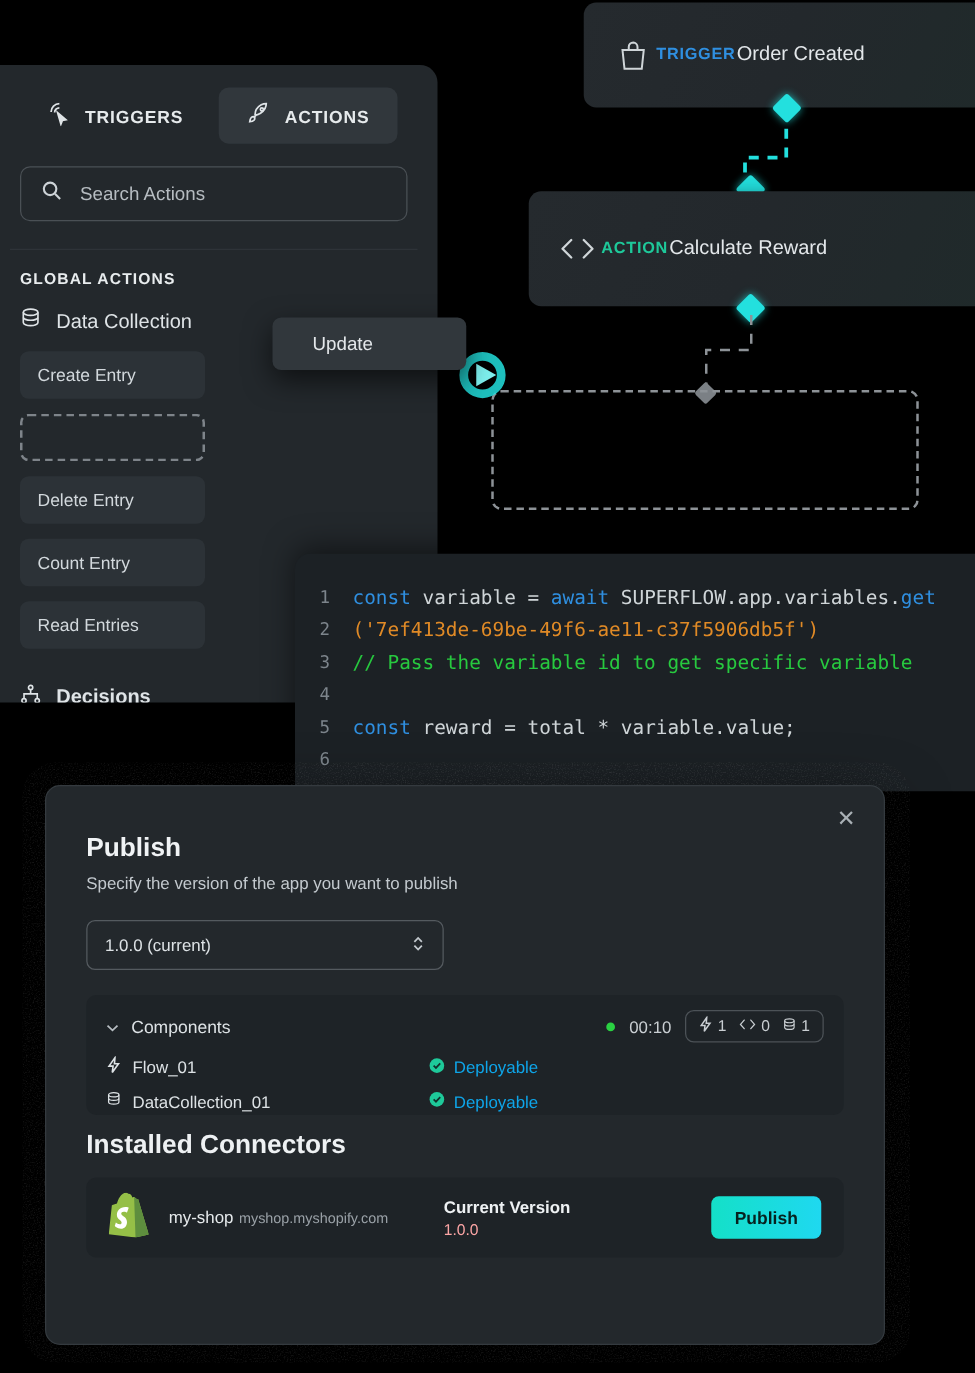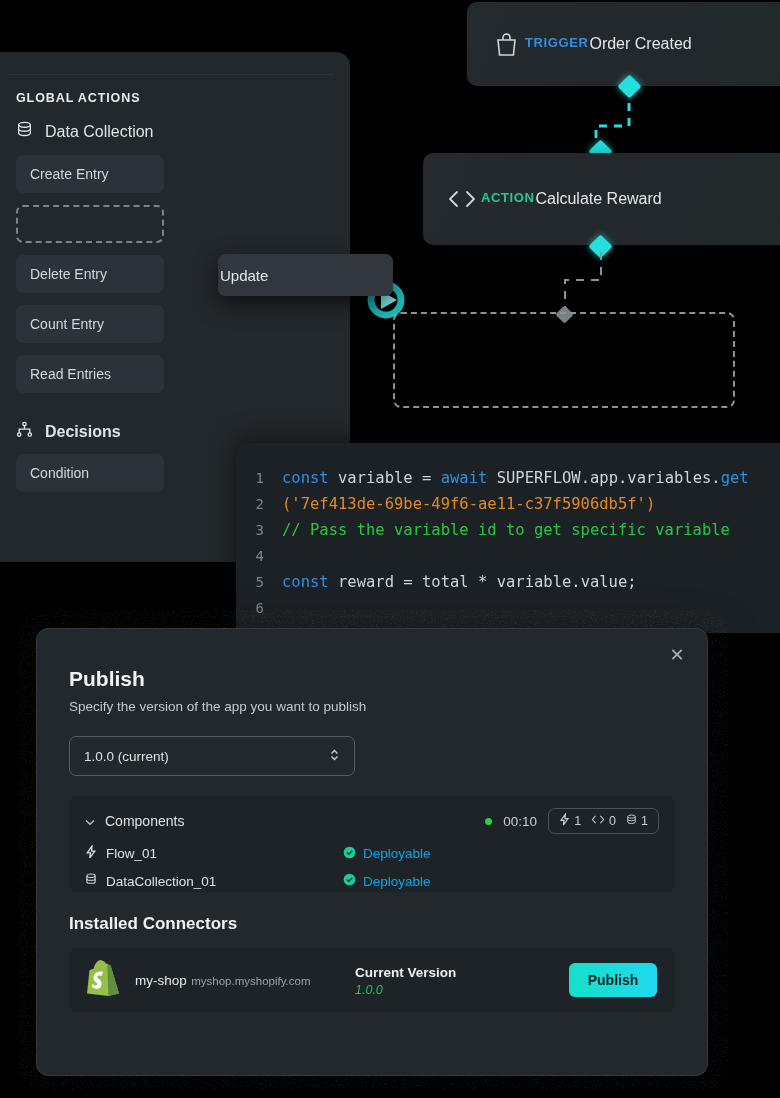--- a/index.html
+++ b/index.html
@@ -101,23 +101,23 @@
   .chip {
     width: 148px; height: 38px; border-radius: 7px;
     background: #2c3237; color: #d2d8dc; font-size: 14px;
     display: flex; align-items: center; padding-left: 14px; cursor: pointer;
   }
   .chip.slot { background: transparent; border: 2px dashed #7e848a; }
 
   
   #drag-ghost {
     position: absolute; left: 218px; top: 254px;
-    width: 175px; height: 42px; border-radius: 7px;
+    width: 155px; height: 42px; border-radius: 7px;
     background: #31373c; color: #e3e7ea; font-size: 15px;
-    display: flex; align-items: center; padding-left: 2px;
+    display: flex; align-items: center; padding-left: 32px;
     box-shadow: 0 8px 22px rgba(0,0,0,.6);
   }
 
   
   #code-panel {
     position: absolute; left: 236px; top: 443px;
     width: 560px; height: 190px;
     background: #1c2125; border-top-left-radius: 12px; border-top-right-radius: 12px;
     box-shadow: 0 -4px 24px rgba(0,0,0,.5);
     padding: 22px 0 0 0; overflow: hidden;
@@ -172,31 +172,31 @@
   }
   .badges .b { display: flex; align-items: center; gap: 4px; }
 
   .comp-row {
     display: flex; align-items: center; margin-top: 11px;
     font-size: 13.5px; color: #dde2e5;
   }
   .comp-row .cname { display: flex; align-items: center; gap: 9px; width: 258px; }
   .comp-row .cstat { display: flex; align-items: center; gap: 7px; color: #0ea5e9; }
 
-  .conn-title { font-size: 17px; font-weight: 700; color: #eef1f3; margin-top: 22px; }
+  .conn-title { font-size: 21px; font-weight: 700; color: #eef1f3; margin-top: 12px; }
   .conn-card {
     margin-top: 14px; width: 100%; height: 64px;
     background: #1e2327; border-radius: 8px;
     display: flex; align-items: center; padding: 0 18px;
   }
   .conn-card .meta { margin-left: 16px; width: 220px; }
   .conn-card .cname2 { font-size: 13.5px; color: #e6eaec; }
   .conn-card .curl { font-size: 11.5px; color: #9aa1a7; margin-top: 2px; }
   .conn-card .vlabel { font-size: 13.5px; font-weight: 700; color: #eef1f3; }
-  .conn-card .vval { font-size: 12.5px; color: #22c55e; margin-top: 2px; font-style: italic; }
+  .conn-card .vval { font-size: 12.5px; color: #fca5a5; margin-top: 2px; }
   .publish-btn {
     margin-left: auto; width: 88px; height: 34px; border-radius: 6px;
     background: linear-gradient(90deg, #14e0c8 0%, #1fd8f0 100%);
     color: #06221f; font-size: 14px; font-weight: 700;
     display: flex; align-items: center; justify-content: center; cursor: pointer;
   }
 
   .noise {
     position: absolute; pointer-events: none; opacity: .5;
   }
@@ -251,21 +251,52 @@
     <div class="cursor-glow">
       <svg width="40" height="40" viewBox="0 0 40 40">
         <circle cx="20" cy="20" r="15" fill="none" stroke="#23e0de" stroke-width="7" opacity=".85"></circle>
         <path d="M15 11 L31 20 L15 29 Z" fill="#7ef0ee"></path>
       </svg>
     </div>
   </div>
 
   <div id="sidebar">
 
-
+    <div class="tabs">
+      <div class="tab">
+        <span>
+          <svg width="19" height="19" viewBox="0 0 20 20" fill="none" stroke="#dfe4e7" stroke-width="1.5">
+            <path d="M3 8a7 7 0 0 1 7-7"></path>
+              <path d="M6 8.5A4 4 0 0 1 10 4.5"></path>
+            <path d="M8.5 8.5l7 6-3 .6-1.2 3z" fill="#dfe4e7"></path>
+          </svg>
+        </span>
+        <span>TRIGGERS</span>
+      </div>
+      <div class="tab active">
+        <span>
+          <svg width="20" height="20" viewBox="0 0 20 20" fill="none" stroke="#dfe4e7" stroke-width="1.4">
+            <path d="M7.5 12.5S5 12 4 13s-1.2 3.4-1.2 3.4 2.4-.2 3.4-1.2.3-2.7.3-2.7z"></path>
+            <path d="M8 12l-1-1c0-3 2-6.5 5-8.2 1.8-1 4-1 4-1s0 2.2-1 4C13.3 8.8 9.8 11 7 11"></path>
+            <circle cx="12.5" cy="6.5" r="1.2"></circle>
+          </svg>
+        </span>
+        <span>ACTIONS</span>
+      </div>
+    </div>
+
+    <div class="search-box">
+      <span>
+        <svg width="17" height="17" viewBox="0 0 18 18" fill="none" stroke="#cdd3d7" stroke-width="1.8">
+          <circle cx="7.5" cy="7.5" r="5.3"></circle>
+            <path d="M11.6 11.6 16 16"></path>
+        </svg>
+      </span>
+      <span class="ph">Search Actions</span>
+    </div>
 
     <div class="sec-divider"></div>
 
     <div class="sec-title">GLOBAL ACTIONS</div>
 
     <div class="group-head">
       <span>
         <svg width="17" height="18" viewBox="0 0 18 19" fill="none" stroke="#dfe4e7" stroke-width="1.4">
           <ellipse cx="9" cy="4" rx="6.2" ry="2.6"></ellipse>
           <path d="M2.8 4v4.2c0 1.4 2.8 2.6 6.2 2.6s6.2-1.2 6.2-2.6V4"></path>

